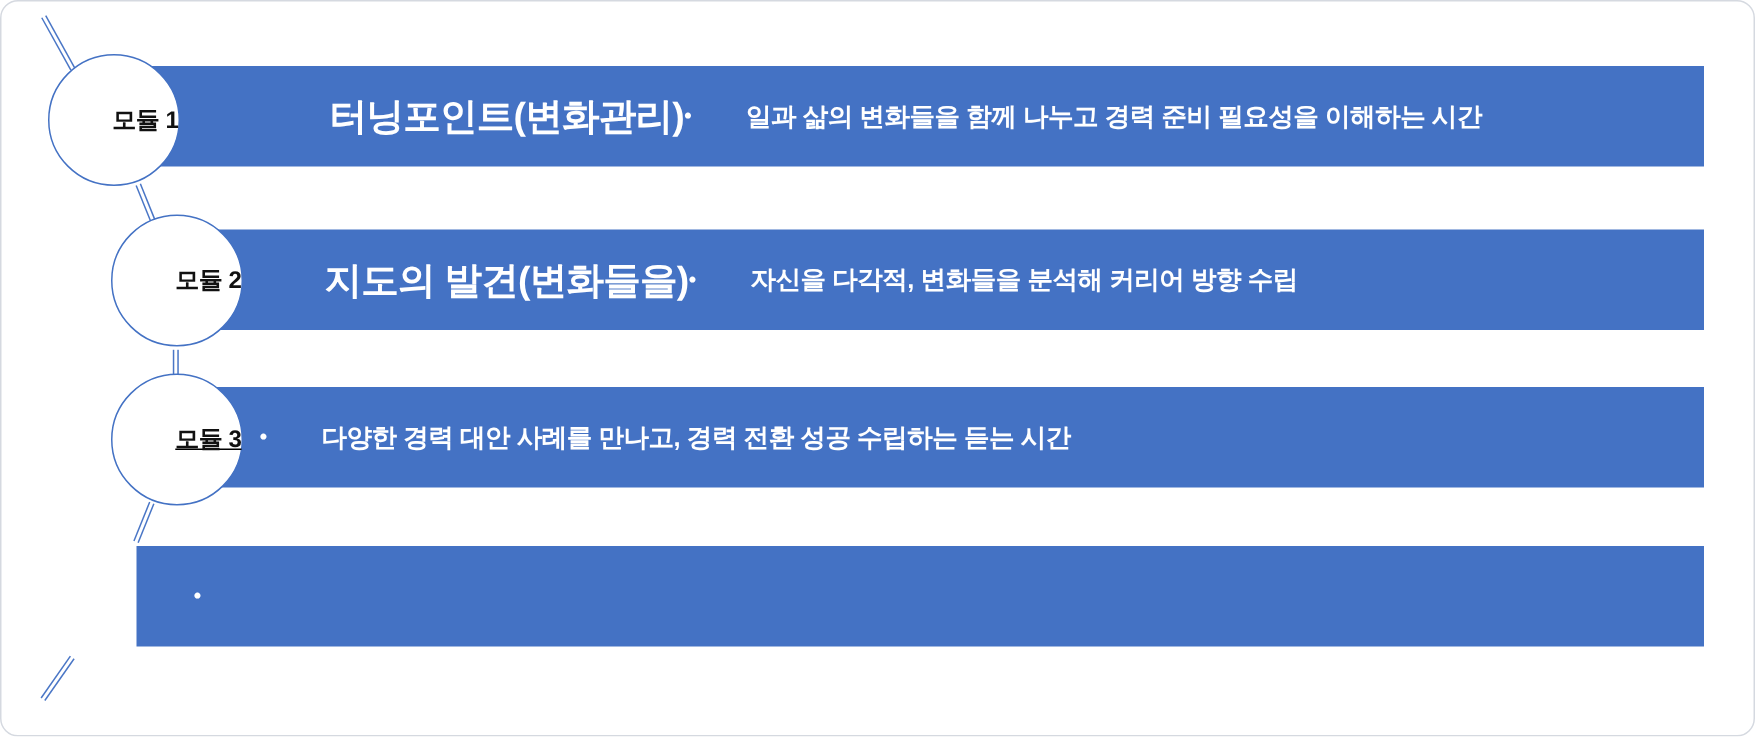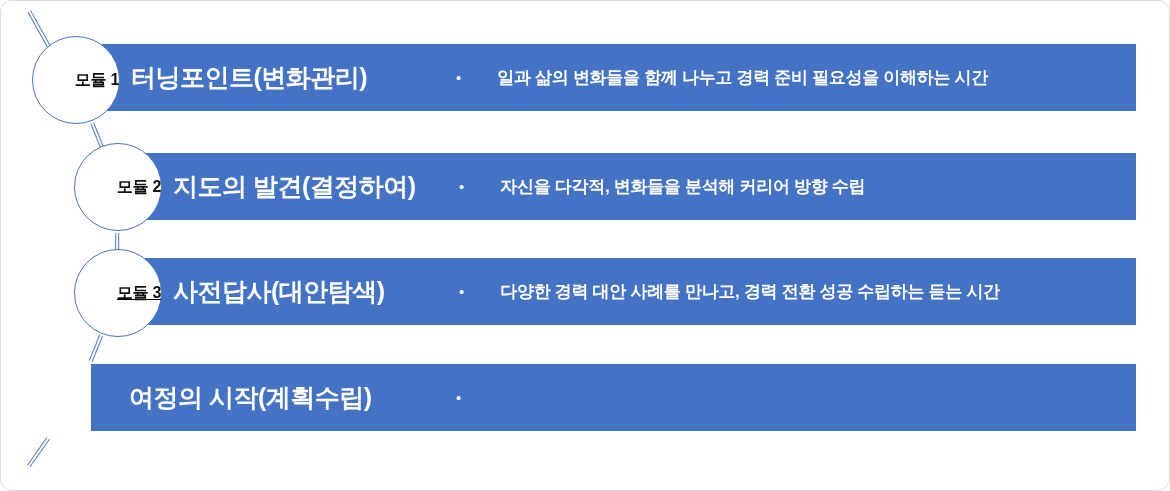--- a/index.html
+++ b/index.html
@@ -3,21 +3,21 @@
 <meta charset="utf-8">
 <style>
   html,body{margin:0;padding:0;background:#ffffff;}
   body{font-family:"Liberation Sans","DejaVu Sans",sans-serif;}
   .canvas{
     position:relative;width:1168px;height:489px;background:#ffffff;
     border:1px solid #d5d9e0;border-radius:12px;overflow:hidden;
   }
   .bar{
     position:absolute;height:67px;background:var(--bar,#4472C4);
-    display:flex;align-items:center;z-index:1;box-sizing:border-box;
+    display:flex;align-items:center;z-index:1;box-sizing:border-box;text-align:right;
   }
   .bar-1{left:76px;top:43px;width:1059px;padding-left:54px;}
   .bar-2{left:100px;top:152px;width:1035px;padding-left:72px;}
   .bar-3{left:100px;top:257px;width:1035px;padding-left:72px;}
   .bar-4{left:90px;top:363px;width:1045px;padding-left:38px;}
   .title{
     color:var(--title-text,#fff);font-weight:700;font-size:25px;
     letter-spacing:-0.5px;white-space:nowrap;flex:0 0 auto;
   }
   .bar-1 .title{width:325px;}
@@ -72,35 +72,33 @@
   <div class="bar bar-1">
     <span class="title">터닝포인트(변화관리)</span>
     <span class="bullet">•</span>
     <span class="desc">일과 삶의 변화들을 함께 나누고 경력 준비 필요성을 이해하는 시간</span>
   </div>
   <div class="circle circle-1">
     <span class="badge">모듈 1</span>
   </div>
 
   <div class="bar bar-2">
-    <span class="title">지도의 발견(결정하여)</span>
+    <span class="title">지도의 발견(변화들을)</span>
     <span class="bullet">•</span>
     <span class="desc">자신을 다각적, 변화들을 분석해 커리어 방향 수립</span>
   </div>
   <div class="circle circle-2">
     <span class="badge">모듈 2</span>
   </div>
 
   <div class="bar bar-3">
-    <span class="title">사전답사(대안탐색)</span>
     <span class="bullet">•</span>
     <span class="desc">다양한 경력 대안 사례를 만나고, 경력 전환 성공 수립하는 듣는 시간</span>
   </div>
   <div class="circle circle-3">
     <span class="badge">모듈 3</span>
   </div>
 
   <div class="bar bar-4">
-    <span class="title">여정의 시작(계획수립)</span>
     <span class="bullet">•</span>
   </div>
 
 </div>
 
 </body></html>

